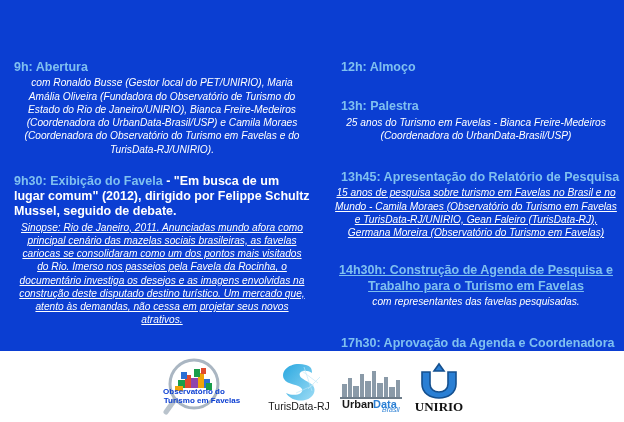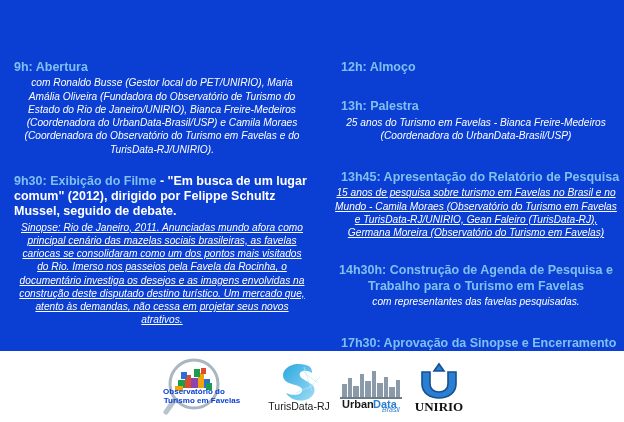--- a/index.html
+++ b/index.html
@@ -58,21 +58,21 @@
     font-weight: bold;
     font-size: 12.5px;
     line-height: 1.22;
     margin: 0 0 1px 0;
   }
   .head.indent-l { padding-left: 9px; }
   .head .white {
     color: #ffffff;
     font-weight: bold;
   }
-  .head-center { text-align: center; }
+  .head-center { text-align: center; text-decoration: underline; }
 
   .body-txt {
     color: #ffffff;
     font-style: italic;
     font-size: 10.2px;
     line-height: 1.30;
     text-align: center;
     margin: 0;
     padding: 0 6px;
   }
@@ -113,21 +113,21 @@
   <div class="col col-left">
 
     <div class="item">
       <p class="head">9h: Abertura</p>
       <p class="body-txt">com Ronaldo Busse (Gestor local do PET/UNIRIO), Maria Amália Oliveira (Fundadora do Observatório de Turismo do Estado do Rio de Janeiro/UNIRIO), Bianca Freire-Medeiros (Coordenadora do UrbanData-Brasil/USP) e Camila Moraes (Coordenadora do Observatório do Turismo em Favelas e do TurisData-RJ/UNIRIO).</p>
     </div>
 
     <div class="spacer-sm"></div>
 
     <div class="item">
-      <p class="head"><span>9h30: Exibição do Filme</span><span class="white"> - "Em busca de um lugar comum" (2012), dirigido por Felippe Schultz Mussel, seguido de debate.</span></p>
+      <p class="head"><span>9h30: Exibição do Favela</span><span class="white"> - "Em busca de um lugar comum" (2012), dirigido por Felippe Schultz Mussel, seguido de debate.</span></p>
       <p class="body-txt tight">Sinopse: Rio de Janeiro, 2011. Anunciadas mundo afora como principal cenário das mazelas sociais brasileiras, as favelas cariocas se consolidaram como um dos pontos mais visitados do Rio. Imerso nos passeios pela Favela da Rocinha, o documentário investiga os desejos e as imagens envolvidas na construção deste disputado destino turístico. Um mercado que, atento às demandas, não cessa em projetar seus novos atrativos.</p>
     </div>
 
   </div>
 
   <div class="col col-right">
 
     <div class="item">
       <p class="head indent-l">12h: Almoço</p>
     </div>
@@ -149,21 +149,21 @@
     <div class="spacer-md"></div>
 
     <div class="item">
       <p class="head head-center">14h30h: Construção de Agenda de Pesquisa e Trabalho para o Turismo em Favelas</p>
       <p class="body-txt">com representantes das favelas pesquisadas.</p>
     </div>
 
     <div class="spacer-lg"></div>
 
     <div class="item">
-      <p class="head indent-l">17h30: Aprovação da Sinopse e Encerramento</p>
+      <p class="head indent-l">17h30: Aprovação da Agenda e Coordenadora</p>
     </div>
 
   </div>
 
   <div class="footer">
 
     <div class="logo logo-obs">
       <svg width="108" height="58" viewBox="0 0 108 58" aria-hidden="true">
         <g>
           <line x1="22" y1="40" x2="12" y2="54" stroke="#b9c3cc" stroke-width="5" stroke-linecap="round"></line>

